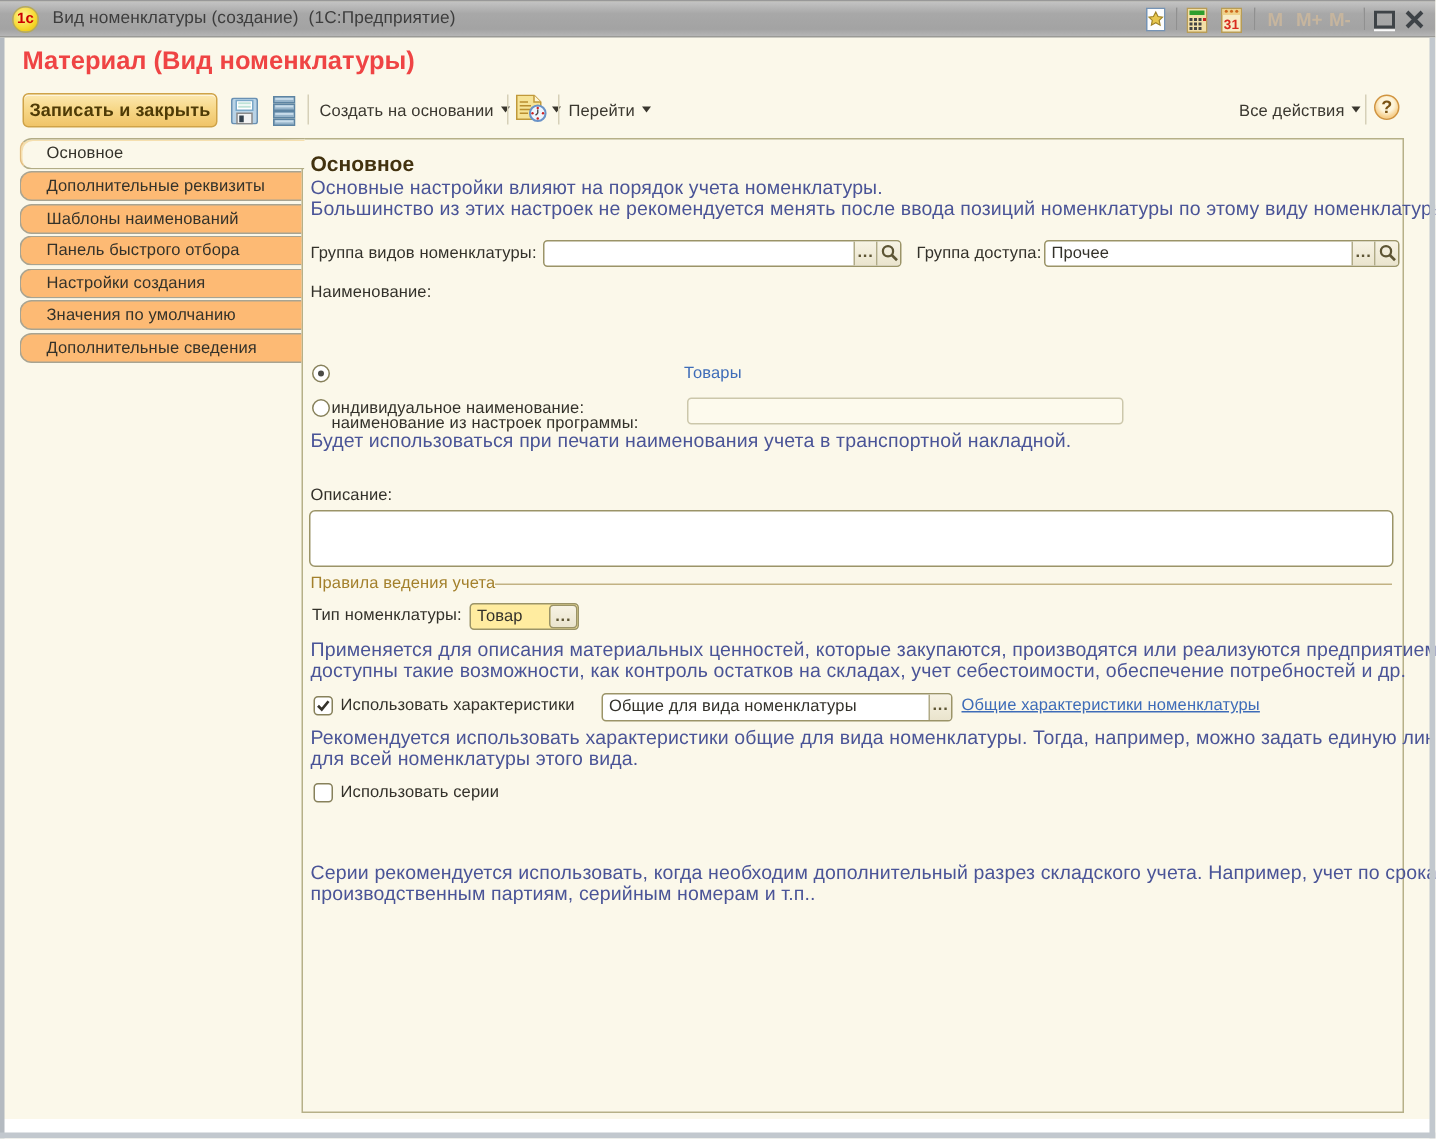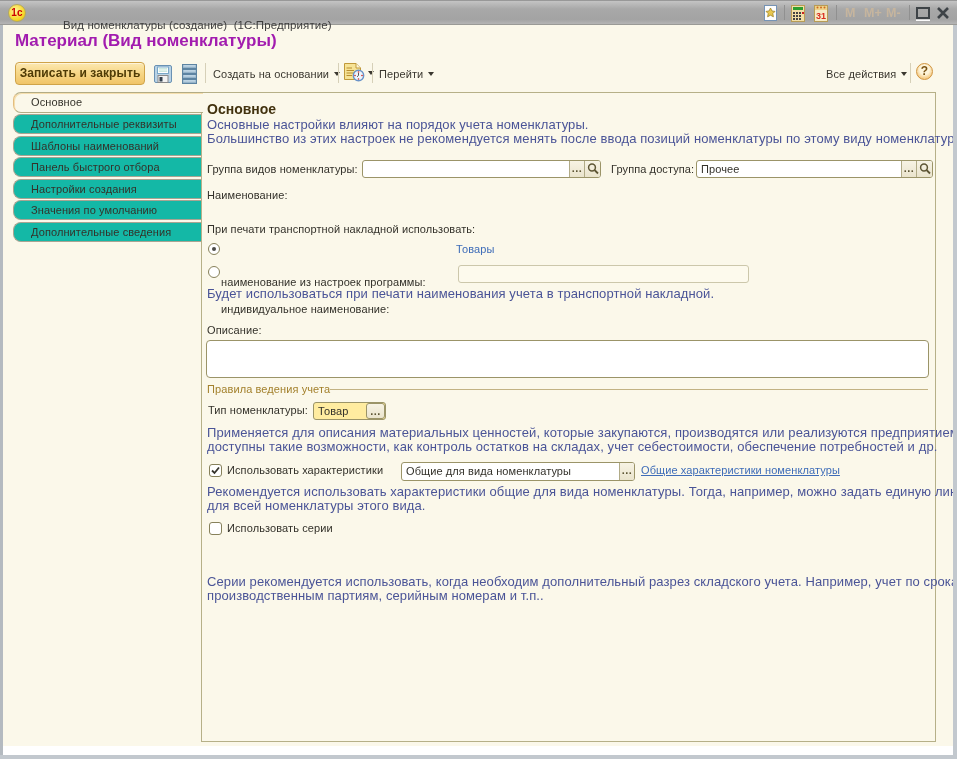--- a/index.html
+++ b/index.html
@@ -11,36 +11,36 @@
 #fl { position:absolute; left:0; top:25px; width:3px; height:734px; background:#b4bac0; }
 #fr { position:absolute; left:953px; top:25px; width:4px; height:734px; background:#c2c8ce; }
 #fb { position:absolute; left:0; top:755px; width:957px; height:4px; background:#c2c8ce; }
 
 #tbar { position:absolute; left:0; top:0; width:957px; height:25px;
   background:linear-gradient(#c4c4c4, #a8a8a8 35%, #a3a3a3 80%, #b5b5b5);
   border-top:1px solid #989898; border-bottom:1px solid #9a9a96; }
 #tbar .logo { position:absolute; left:8px; top:3px; width:18px; height:18px; border-radius:50%;
   background:radial-gradient(circle at 40% 35%, #fff49a, #f7d82d 60%, #e3b804);
   border:1px solid #b5a95e; color:#cc0000; font-weight:bold; font-size:10px; text-align:center; line-height:16px; }
-#tbar .ttl { position:absolute; left:35px; top:18px; color:#3d3d3d; font-size:11.5px;margin-left:28px; }
+#tbar .ttl { position:absolute; left:35px; top:5px; color:#3d3d3d; font-size:11.5px; }
 .tsep { position:absolute; top:4px; width:1px; height:15px; background:#c9c9c9; border-left:1px solid #909090; }
 .mbtn { position:absolute; top:5px; color:#c6b59e; font-weight:bold; font-size:12.5px; letter-spacing:0; }
 
-#ptitle { position:absolute; left:15px; top:31px; font-size:17px; font-weight:bold; color:#a21caf; letter-spacing:0; }
+#ptitle { position:absolute; left:15px; top:31px; font-size:17px; font-weight:bold; color:#ef4444; letter-spacing:0; }
 
 #savebtn { position:absolute; left:15px; top:62px; width:130px; height:23px;
   border:1px solid #cfa348; border-radius:4px;
   background:linear-gradient(#fce8b0, #f7d889 45%, #f0c468);
   box-shadow:inset 0 1px 0 rgba(255,255,255,0.55);
   color:#4f3b06; font-weight:bold; font-size:12px; text-align:center; line-height:21px; }
 .vsep { position:absolute; top:63px; width:1px; height:20px; background:#d6d0b8; }
 .tbtxt { position:absolute; top:68px; font-size:11px; color:#3a372f; }
 .dna { display:inline-block; width:0; height:0; border-left:3.5px solid transparent; border-right:3.5px solid transparent; border-top:4px solid #3a372f; vertical-align:2px; margin-left:5px; }
 
-.tab { position:absolute; left:13px; width:188px; height:20px; background:#14b8a6;
+.tab { position:absolute; left:13px; width:188px; height:20px; background:#fdba74;
   border:1px solid #a8a492; border-right:none; border-radius:8px 0 0 8px;
   font-size:11px; color:#34322a; line-height:19px; padding-left:17px; }
 .tab.active { background:#fbf8ea; border-color:#b2ac86; border-left-color:#e3bd7f; width:190px; height:21px; z-index:5; box-shadow:inset 1px 1px 0 #f5dfae; }
 
 #panel { position:absolute; left:201px; top:92px; width:735px; height:650px;
   border:1px solid #b6b088; background:#fbf8ea; }
 
 .lbl { position:absolute; font-size:11px; color:#33312a; white-space:nowrap; }
 .blue { position:absolute; font-size:13px; color:#4a5497; line-height:14px; white-space:nowrap; }
 .fld { position:absolute; height:18px; border:1px solid #9b9468; border-radius:3px; background:#fff;
@@ -193,28 +193,27 @@
       <svg width="16" height="16" viewBox="0 0 16 16">
             <circle cx="7" cy="6.5" r="3.4" fill="none" stroke="#5d5534" stroke-width="1.5"></circle>
             <line x1="9.5" y1="9" x2="13" y2="12.5" stroke="#5d5534" stroke-width="1.8"></line>
           </svg>
     </div>
       </div>
   </div>
 
   <div class="lbl" style="left:207px; top:189px;">Наименование:</div>
 
-  <div class="lbl" style="left:207px; top:223px;">При печати транспортной накладной использовать:</div>
   <div class="radio" style="left:208px; top:243px;">
       <div class="dot"></div>
     </div>
   <div class="lbl" style="left:221px; top:243px;margin-top:33px;">наименование из настроек программы:</div>
   <div class="link" style="left:456px; top:243px;">Товары</div>
   <div class="radio" style="left:208px; top:266px;"></div>
-  <div class="lbl" style="left:221px; top:266px;margin-top:37px;">индивидуальное наименование:</div>
+  <div class="lbl" style="left:221px; top:266px;">индивидуальное наименование:</div>
   <div class="fld" style="left:458px; top:265px; width:291px; background:#fdfaed; border-color:#ccc7ab;"></div>
 
   <div class="blue" style="left:207px; top:287px;">Будет использоваться при печати наименования учета в транспортной накладной.</div>
 
   <div class="lbl" style="left:207px; top:324px;">Описание:</div>
   <div class="fld" style="left:206px; top:340px; width:723px; height:38px; border-radius:4px;"></div>
 
   <div class="lbl" style="left:207px; top:383px; color:#a3802c;">Правила ведения учета</div>
   <div class="abs" style="left:330px; top:389px; width:598px; height:1px; background:#c2b283;"></div>
 

